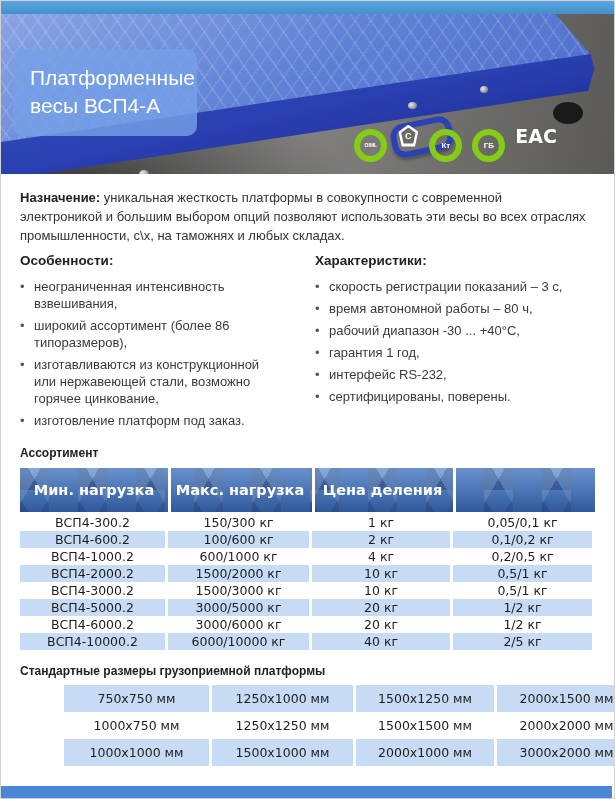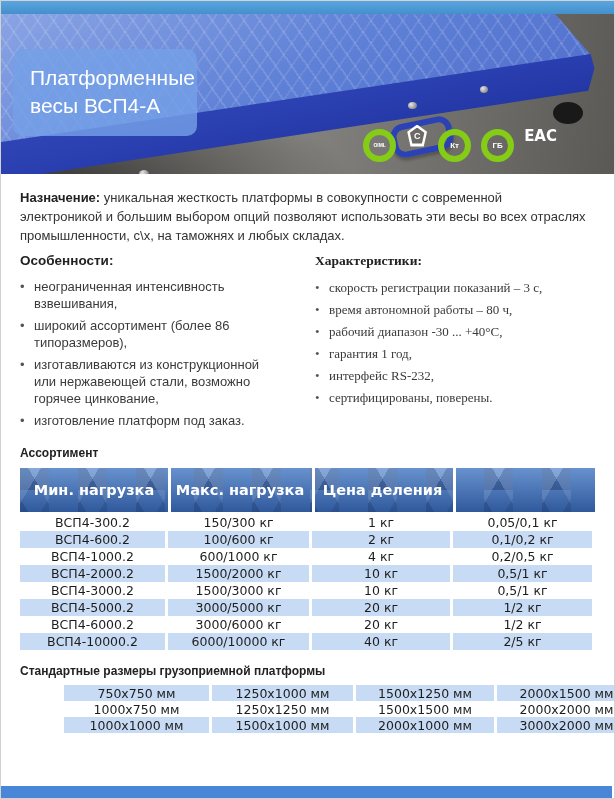--- a/index.html
+++ b/index.html
@@ -46,30 +46,30 @@
     display:flex;align-items:center;justify-content:center;
     color:#fff;font-weight:bold;font-size:8px;line-height:1;margin-top:20px;}
   .cert-circle.oiml{font-size:5px;letter-spacing:0;}
   .cert-pent{width:22px;height:22px;background:#fff;
     clip-path:polygon(50% 0,95% 33%,80% 100%,20% 100%,5% 33%);
     display:flex;align-items:center;justify-content:center;}
   .cert-pent span{width:16px;height:16px;background:#6b6a67;
     clip-path:polygon(50% 0,95% 33%,80% 100%,20% 100%,5% 33%);
     display:flex;align-items:center;justify-content:center;
     color:#fff;font-weight:bold;font-size:9px;}
-  .cert-eac{color:#fff;font-weight:bold;font-size:15px;
+  .cert-eac{color:#fff;font-weight:bold;font-size:19px;
     font-family:"DejaVu Sans",sans-serif;letter-spacing:0;}
   
   .content{padding:14px 19px 0 19px;}
   .para{font-size:13px;line-height:19px;color:#333;margin:0 0 8px 0;}
   .para b{color:#222;}
   .para .body-text{white-space:pre-line;}
   .cols{display:flex;margin-top:4px;}
   .col-left{width:295px;flex:0 0 295px;}
-  .col-right{flex:1;font-family:Liberation Serif, serif;}
+  .col-right{flex:1;}
   .col-h{font-size:13.5px;font-weight:bold;color:#222;margin:0 0 10px 0;}
   ul.blist{list-style:none;margin:0;padding:0;width:262px;}
   .col-right ul.blist{width:275px;}
   ul.blist li{display:flex;font-size:13px;line-height:17px;color:#3a3a3a;margin:0 0 5px 0;}
   ul.blist .dot{flex:0 0 14px;color:#555;}
   
   .sec-h{font-size:12px;font-weight:bold;color:#222;margin:12px 0 8px 0;}
   .tbl{width:575px;font-family:"DejaVu Sans",sans-serif;}
   .thead{position:relative;height:44px;display:grid;
     grid-template-columns:148px 144px 141px 142px;
@@ -84,21 +84,21 @@
   }
   .thead .hcell{display:flex;align-items:center;justify-content:center;
     color:#fff;font-weight:bold;font-size:14.5px;}
   .vsep{position:absolute;top:0;bottom:0;width:3px;background:#fff;}
   .tbody{margin-top:2px;}
   .trow{display:grid;grid-template-columns:145px 141px 138px 139px;column-gap:3px;height:17px;}
   .trow .cell{display:flex;align-items:center;justify-content:center;
     font-size:12.5px;color:#1d1d1d;white-space:nowrap;}
   .trow.alt .cell{background:#c7dbf4;}
   
-  .srow{display:grid;grid-template-columns:145px 141px 138px 139px;column-gap:3px;height:16px;padding-left:44px;}
+  .srow{display:grid;grid-template-columns:145px 141px 138px 139px;column-gap:3px;height:27px;padding-left:44px;}
   .srow .cell{display:flex;align-items:center;justify-content:center;
     font-family:"DejaVu Sans",sans-serif;font-size:12.5px;color:#1d1d1d;white-space:nowrap;}
   .srow.alt .cell{background:#c7dbf4;}
   .bottombar{position:absolute;left:0;right:2px;bottom:0;height:12px;background:#4a86d8;}
 </style>
 </head>
 <body>
 
 <div class="page">
 

